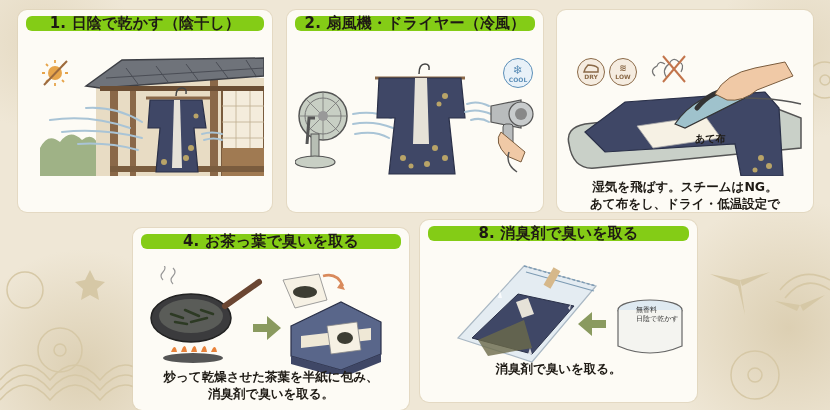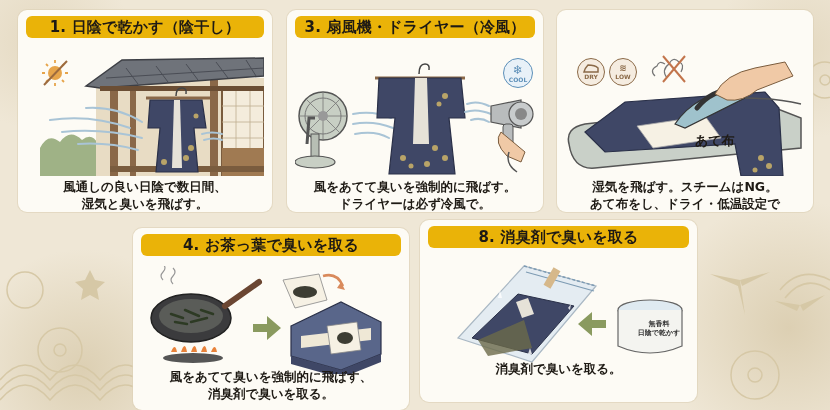--- a/index.html
+++ b/index.html
@@ -18,22 +18,22 @@
   .card {
     position: absolute;
     background: #fdfbf5;
     border-radius: 9px;
     box-shadow: 0 0 0 1px rgba(220,208,182,0.6);
     overflow: hidden;
   }
   .card-title {
     position: absolute;
     left: 8px; right: 8px; top: 6px;
-    height: 22px;
-    background: #eab308;
+    height: 15px;
+    background: #84cc16;
     border-radius: 6px;
     display: flex; align-items: center; justify-content: center;
     font-weight: bold;
     font-size: 15px;
     color: #1e1a14;
     letter-spacing: 0.2px;
   }
   .illus {
     position: absolute;
     left: 8px; right: 8px;
@@ -149,28 +149,24 @@
         <line x1="2" y1="15" x2="5" y2="15"></line>
           <line x1="25" y1="15" x2="28" y2="15"></line>
         <line x1="6" y1="6" x2="8" y2="8"></line>
           <line x1="22" y1="22" x2="24" y2="24"></line>
         <line x1="24" y1="6" x2="22" y2="8"></line>
           <line x1="6" y1="24" x2="8" y2="22"></line>
       </g>
       <line x1="4" y1="27" x2="27" y2="3" stroke="#9c6a3e" stroke-width="2"></line>
     </svg>
   </div>
-  <div class="desc" style="top:168px;">
-    <span>風通しの良い日陰で数日間、</span>
-    <span>湿気と臭いを飛ばす。</span>
-  </div>
 </div>
 
 <div class="card" style="left:287px;top:10px;width:256px;height:202px;">
-  <div class="card-title">3. 扇風機・ドライヤー（冷風）</div>
+  <div class="card-title">2. 扇風機・ドライヤー（冷風）</div>
   <div class="illus" style="height:128px;">
     <svg width="240" height="128" viewBox="0 0 240 128">
 
       <circle cx="28" cy="68" r="24" fill="#c8cfc4" stroke="#555" stroke-width="1.5"></circle>
       <circle cx="28" cy="68" r="18" fill="none" stroke="#777" stroke-width="1"></circle>
       <g stroke="#777" stroke-width="0.8">
         <line x1="28" y1="44" x2="28" y2="92"></line>
           <line x1="4" y1="68" x2="52" y2="68"></line>
         <line x1="11" y1="51" x2="45" y2="85"></line>
           <line x1="45" y1="51" x2="11" y2="85"></line>
@@ -212,24 +208,20 @@
       <rect x="208" y="76" width="10" height="28" rx="3" fill="#b9bcbd" stroke="#555"></rect>
       <path d="M206 84 q-8 10 6 24 l14 6 l4 -10z" fill="#f0c9a6" stroke="#7a5c3e" stroke-width="1"></path>
       <path d="M214 104 q-4 12 8 20" fill="none" stroke="#555" stroke-width="1.5"></path>
     </svg>
 
     <div style="position:absolute;left:208px;top:10px;width:30px;height:30px;border-radius:50%;border:1.5px solid #5c8fb8;background:#e8f1f8;display:flex;flex-direction:column;align-items:center;justify-content:center;">
       <span style="color:#5c8fb8;font-size:12px;line-height:12px;">❄</span>
       <span style="color:#5c8fb8;font-size:6px;line-height:7px;font-weight:bold;">COOL</span>
     </div>
   </div>
-  <div class="desc" style="top:168px;">
-    <span>風をあてて臭いを強制的に飛ばす。</span>
-    <span>ドライヤーは必ず冷風で。</span>
-  </div>
 </div>
 
 <div class="card" style="left:557px;top:10px;width:256px;height:202px;">
   <div class="illus" style="height:128px;">
     <svg width="240" height="128" viewBox="0 0 240 128">
 
       <path d="M4 96 q-4 -16 16 -20 L200 56 L236 70 L236 100 L30 120 q-22 2 -26 -24z" fill="#c9d0c8" stroke="#555" stroke-width="1.5"></path>
 
       <path d="M20 84 L60 54 L200 44 L214 60 L218 128 L176 128 L170 96 L40 104z" fill="#3f4766" stroke="#2a3048" stroke-width="1.2"></path>
       <g fill="#b9a468">
@@ -258,21 +250,21 @@
       <span style="color:#8b6a48;font-size:9px;line-height:9px;font-weight:bold;">≋</span>
       <span style="color:#8b6a48;font-size:6px;line-height:7px;font-weight:bold;">LOW</span>
     </div>
 
     <svg style="position:absolute;left:84px;top:6px" width="40" height="32" viewBox="0 0 40 32">
       <path d="M6 22 q-6 -6 2 -10 q2 -6 8 -2" fill="none" stroke="#777" stroke-width="1.2"></path>
       <path d="M18 24 q-6 -8 2 -14 q4 -8 10 -2 q6 2 2 10" fill="none" stroke="#777" stroke-width="1.2"></path>
       <line x1="14" y1="2" x2="36" y2="28" stroke="#c2744b" stroke-width="2"></line>
       <line x1="36" y1="2" x2="14" y2="28" stroke="#c2744b" stroke-width="2"></line>
     </svg>
-    <div style="position:absolute;left:130px;top:84px;font-size:13px;font-weight:bold;color:#1e1a14;">あて布</div>
+    <div style="position:absolute;left:130px;top:84px;font-size:10px;font-weight:bold;color:#1e1a14;">あて布</div>
   </div>
   <div class="desc" style="top:168px;">
     <span>湿気を飛ばす。スチームはNG。</span>
     <span>あて布をし、ドライ・低温設定で</span>
   </div>
 </div>
 
 <div class="card" style="left:133px;top:228px;width:276px;height:182px;">
   <div class="card-title">4. お茶っ葉で臭いを取る</div>
   <div class="illus" style="height:108px;">
@@ -309,21 +301,21 @@
       <path d="M200 16 l4 8 l-8 -2z" fill="#d98a5c"></path>
 
       <path d="M150 60 L200 36 L240 56 L240 88 L200 104 L150 90z" fill="#59668a" stroke="#2a3048" stroke-width="1.2"></path>
       <path d="M150 90 L200 104 L240 88 L240 96 L200 112 L150 98z" fill="#3f4766"></path>
       <path d="M160 70 L230 62 L230 74 L160 82z" fill="#efe8d6"></path>
       <path d="M186 60 L216 56 L220 84 L190 88z" fill="#f6f1e4" stroke="#888" stroke-width="0.8"></path>
       <ellipse cx="204" cy="72" rx="8" ry="6" fill="#3d3d33"></ellipse>
     </svg>
   </div>
   <div class="desc" style="top:140px;">
-    <span>風をあてて臭いを強制的に飛ばす、</span>
+    <span>炒って乾燥させた茶葉を半紙に包み、</span>
     <span>消臭剤で臭いを取る。</span>
   </div>
 </div>
 
 <div class="card" style="left:420px;top:220px;width:277px;height:182px;">
   <div class="card-title">8. 消臭剤で臭いを取る</div>
   <div class="illus" style="height:108px;">
     <svg width="262" height="108" viewBox="0 0 262 108">
 
       <path d="M30 80 L96 8 L168 28 L104 104z" fill="#e4ecf2" stroke="#aab8c4" stroke-width="1.2"></path>
@@ -338,21 +330,21 @@
         <path d="M70 40 l2 -8 l2 8z"></path>
           <path d="M140 50 l3 -4 l-1 6z"></path>
           <path d="M100 96 l2 -6 l2 6z"></path>
       </g>
 
       <path d="M178 62 L164 62 L164 54 L150 66 L164 78 L164 70 L178 70z" fill="#8a9a5f"></path>
 
       <ellipse cx="222" cy="52" rx="32" ry="10" fill="#dfeaf1" stroke="#666" stroke-width="1.2"></ellipse>
       <path d="M190 52 L190 88 q32 14 64 0 L254 52" fill="#f4f4f0" stroke="#666" stroke-width="1.2"></path>
     </svg>
-    <div style="position:absolute;left:208px;top:62px;width:46px;text-align:center;font-size:7px;line-height:9px;font-weight:bold;color:#333;">
+    <div style="position:absolute;left:208px;top:48px;width:46px;text-align:left;font-size:7px;line-height:9px;font-weight:normal;color:#333;">
       <div>無香料</div>
       <div>日陰で乾かす</div>
     </div>
   </div>
   <div class="desc" style="top:140px;">
     <span>消臭剤で臭いを取る。</span>
   </div>
 </div>
 
 </body></html>

